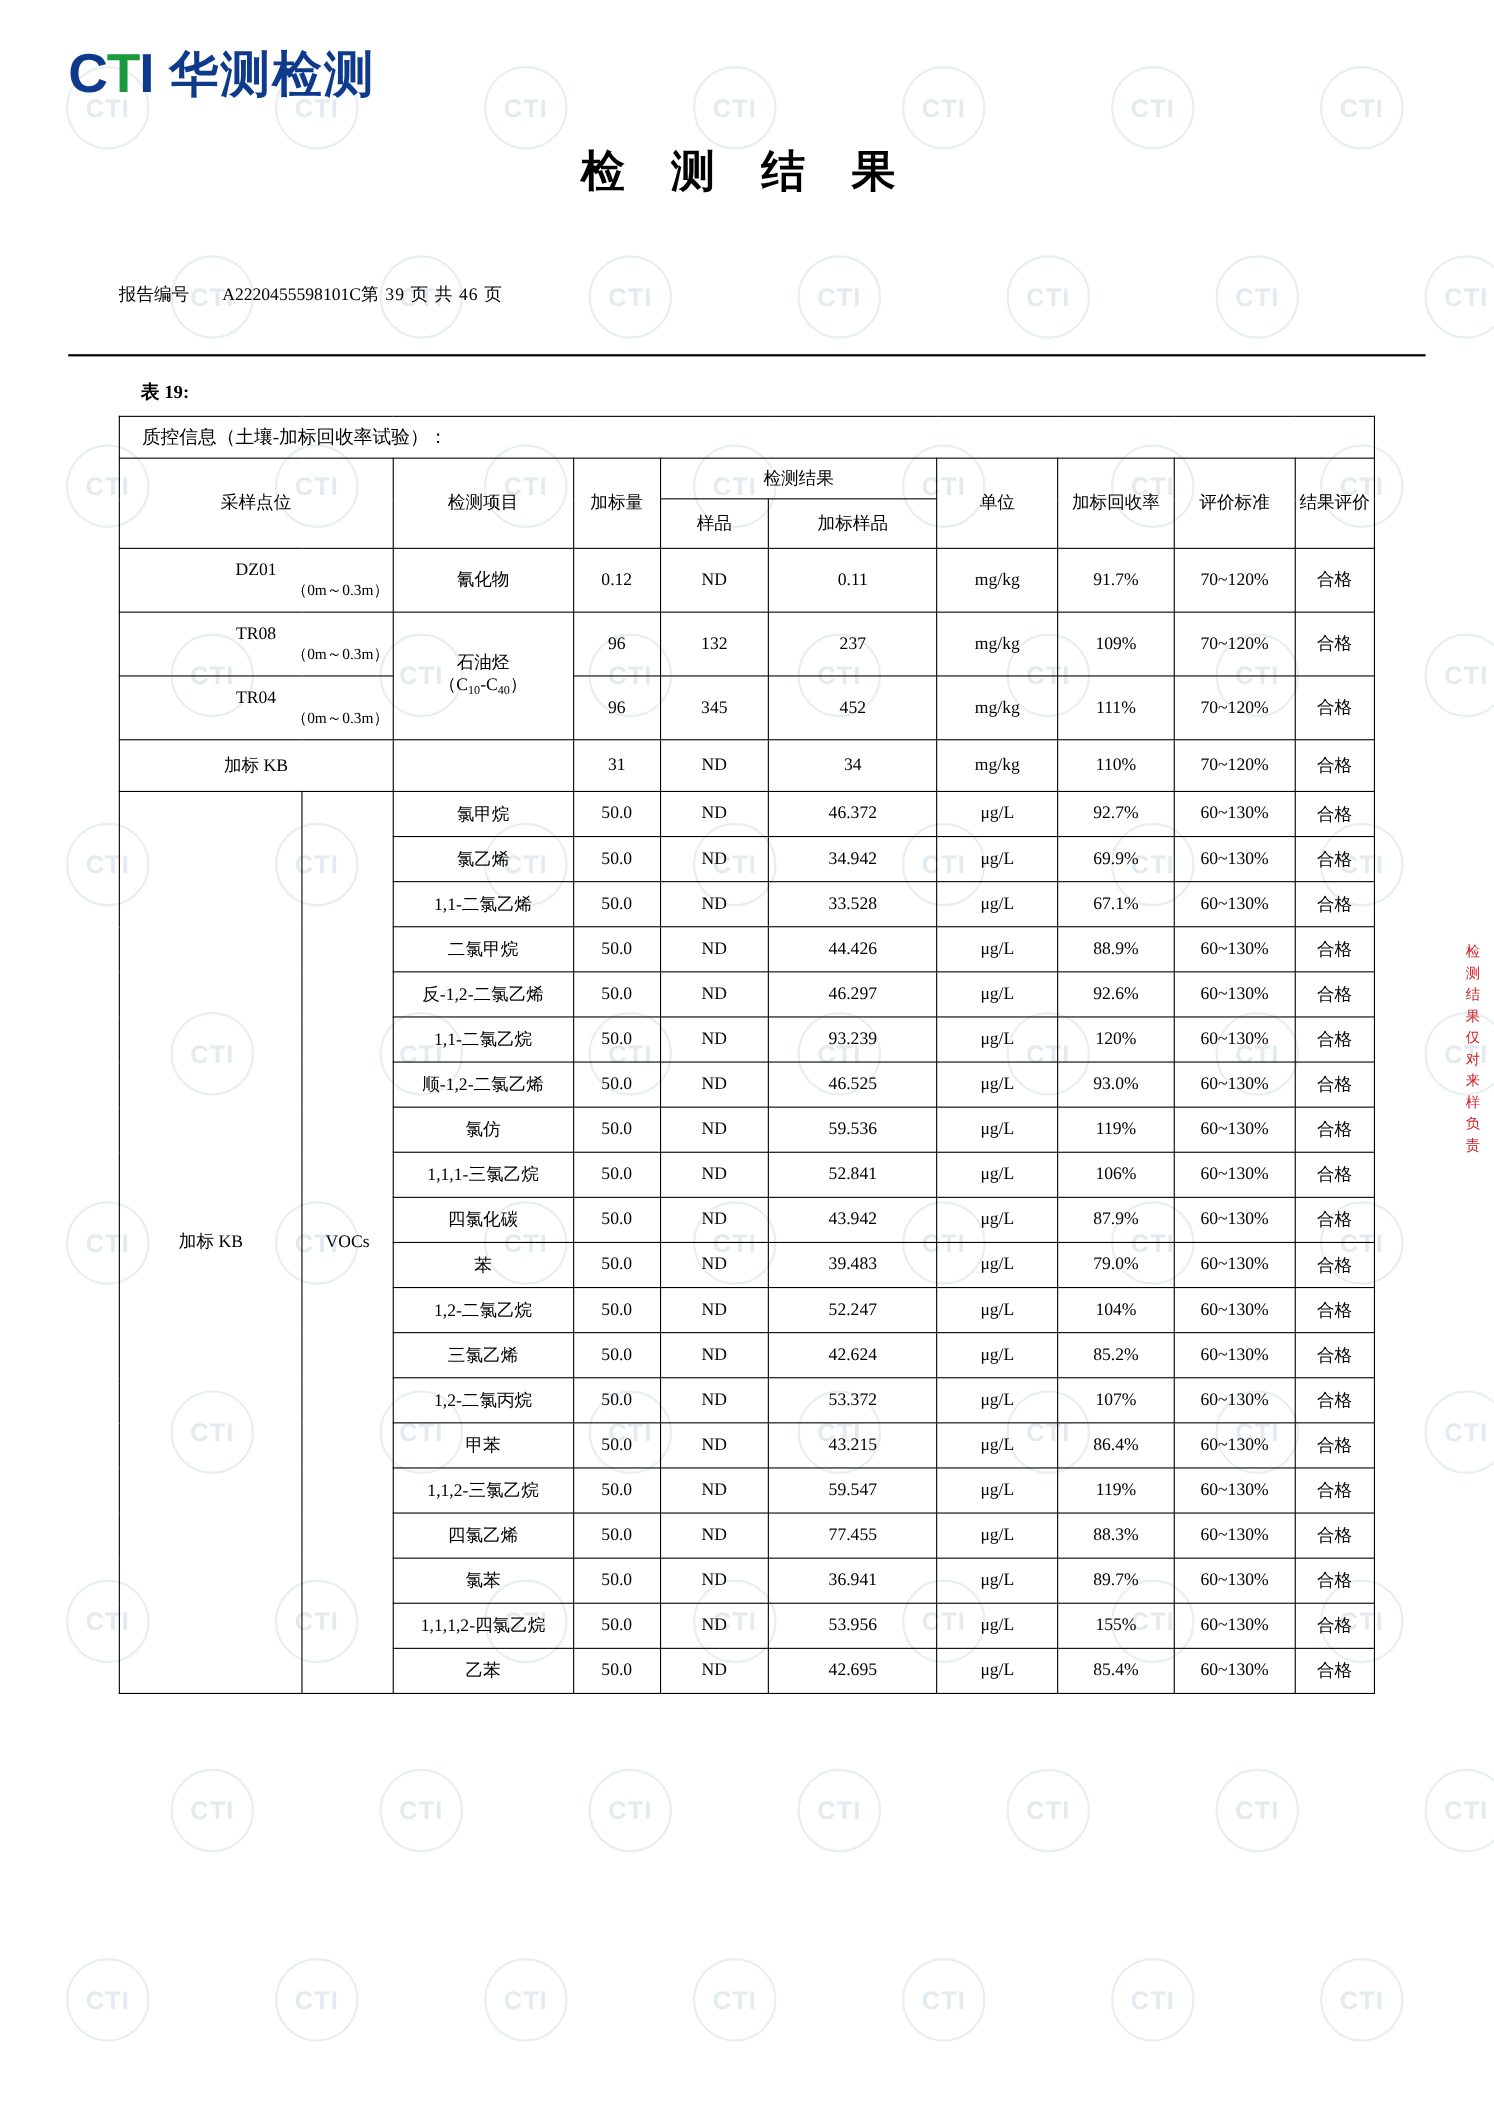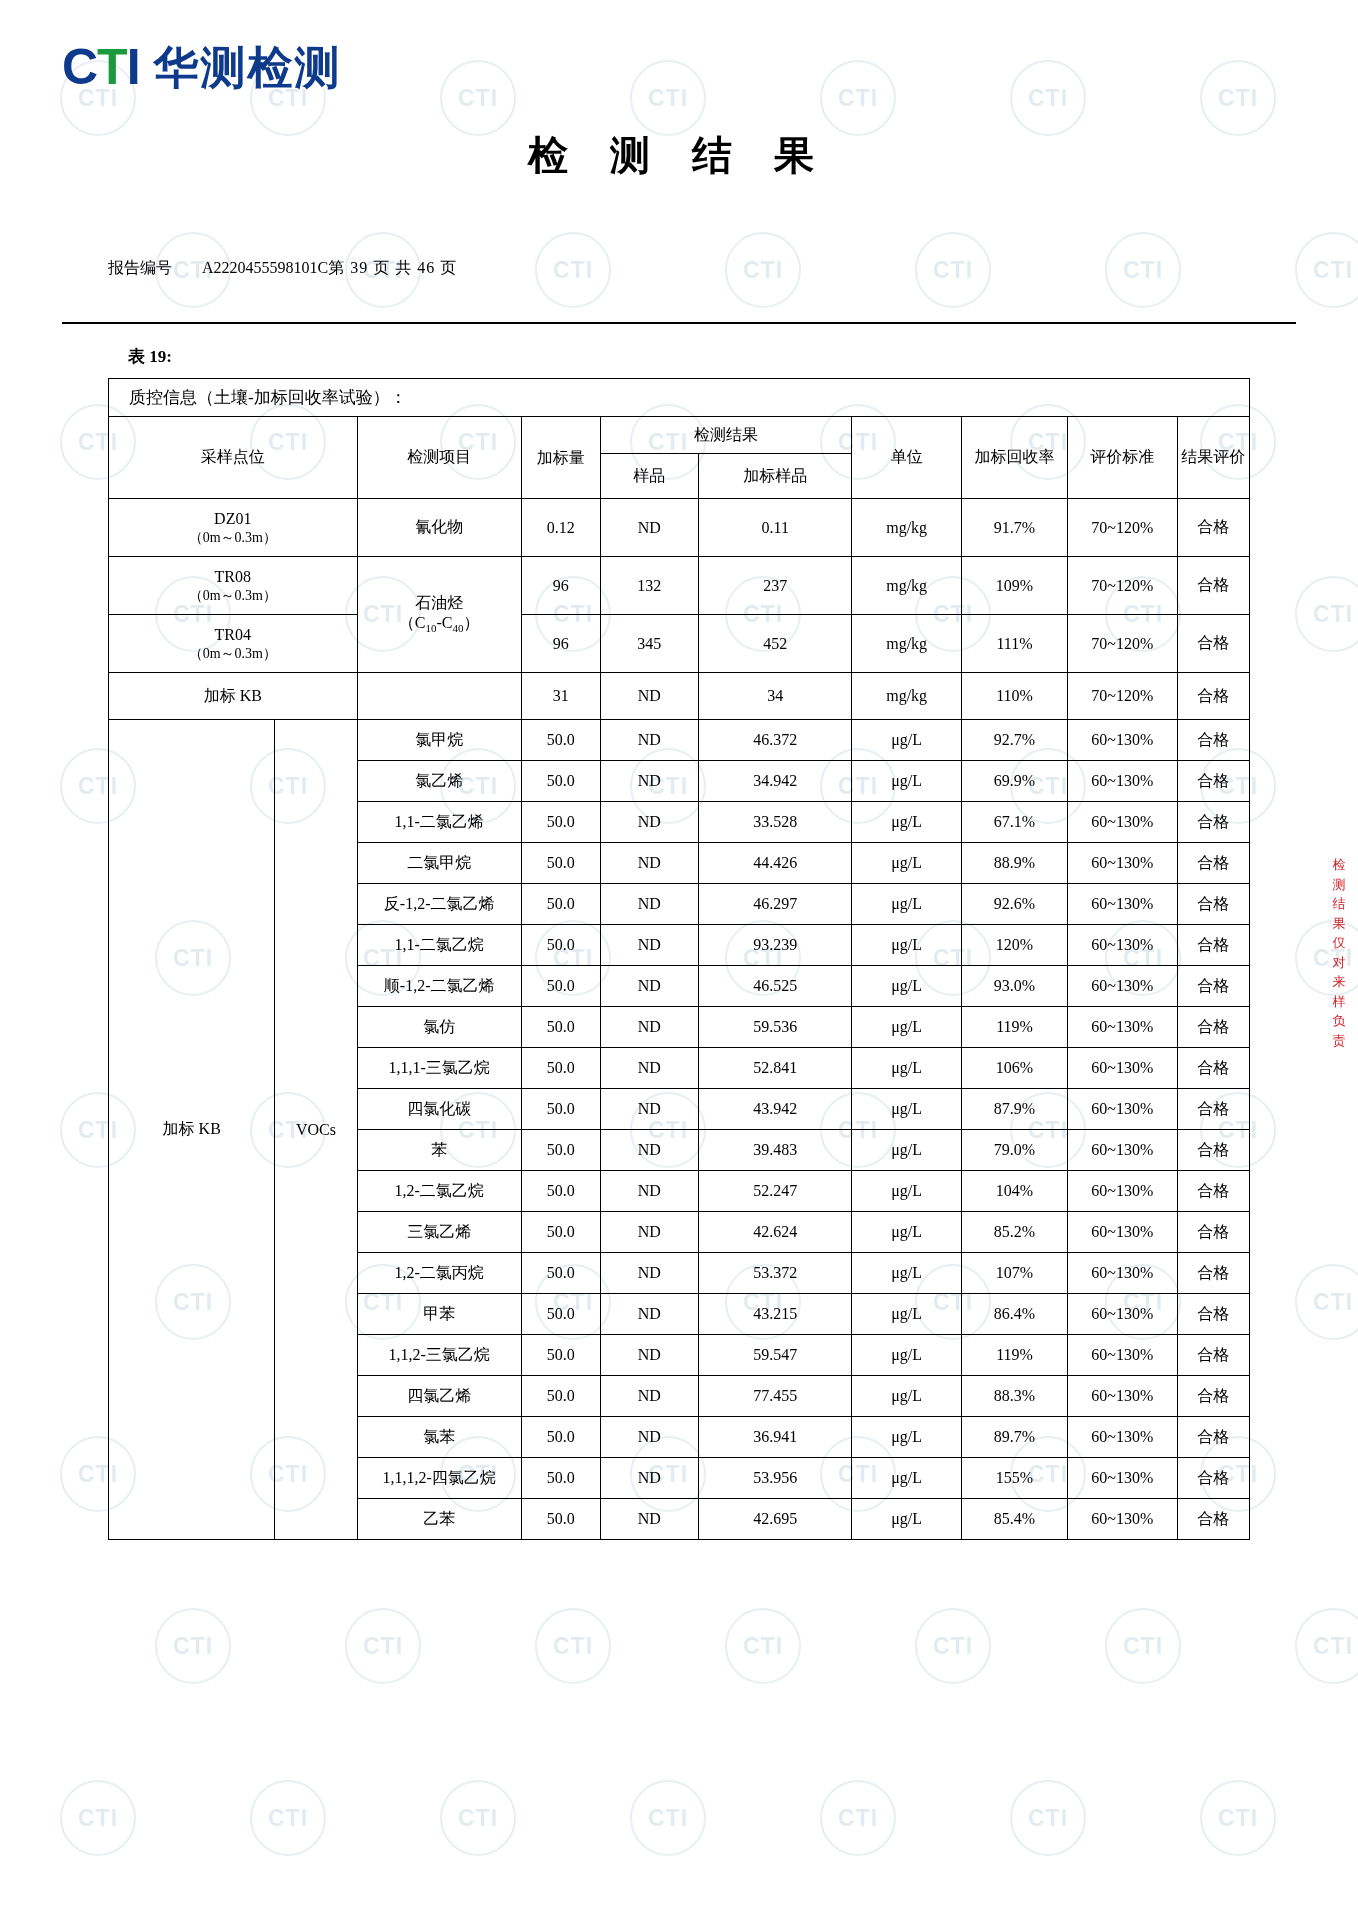--- a/index.html
+++ b/index.html
@@ -131,21 +131,21 @@
     text-align: left !important;
     font-weight: bold;
     padding: 7px 20px !important;
     font-size: 17px;
   }
   .hdr { font-size: 16px; }
   .row-tall td { height: 53px; }
   .row-mid td { height: 42px; }
   .row-sm td { height: 36px; }
   .two-line { line-height: 1.25; }
-  .small { font-size: 14px; }
+  .small { font-size: 14px; text-align: right; }
   .vocs { font-family: "Liberation Serif", serif; }
   sub { font-size: 11px; }
 
   
   .side-marks {
     position: absolute;
     right: 8px;
     top: 855px;
     width: 22px;
     color: #cf2026;

